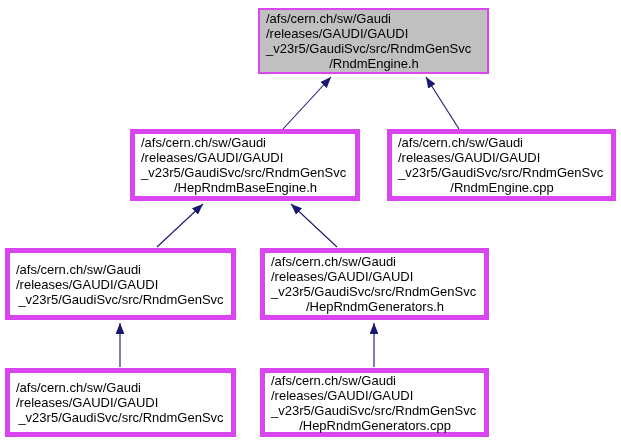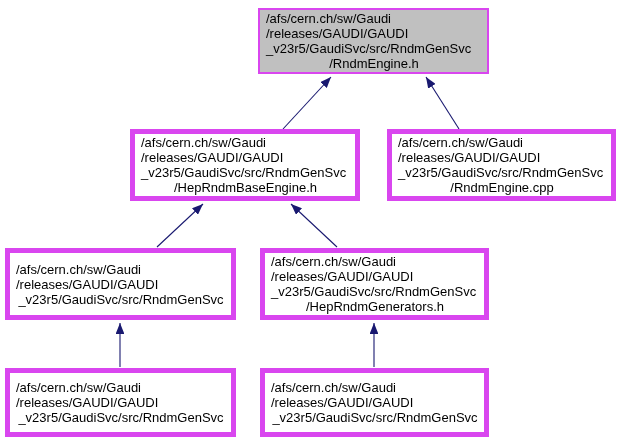--- a/index.html
+++ b/index.html
@@ -106,15 +106,16 @@
   <div id="n5" class="node">
     <div class="ln">/afs/cern.ch/sw/Gaudi</div>
     <div class="ln">/releases/GAUDI/GAUDI</div>
     <div class="ln">_v23r5/GaudiSvc/src/RndmGenSvc</div>
   </div>
 
   <div id="n6" class="node">
     <div class="ln">/afs/cern.ch/sw/Gaudi</div>
     <div class="ln">/releases/GAUDI/GAUDI</div>
     <div class="ln">_v23r5/GaudiSvc/src/RndmGenSvc</div>
+    <div class="ln">/HepRndmGenerators.cpp</div>
   </div>
 
 </div>
 
 </body></html>

